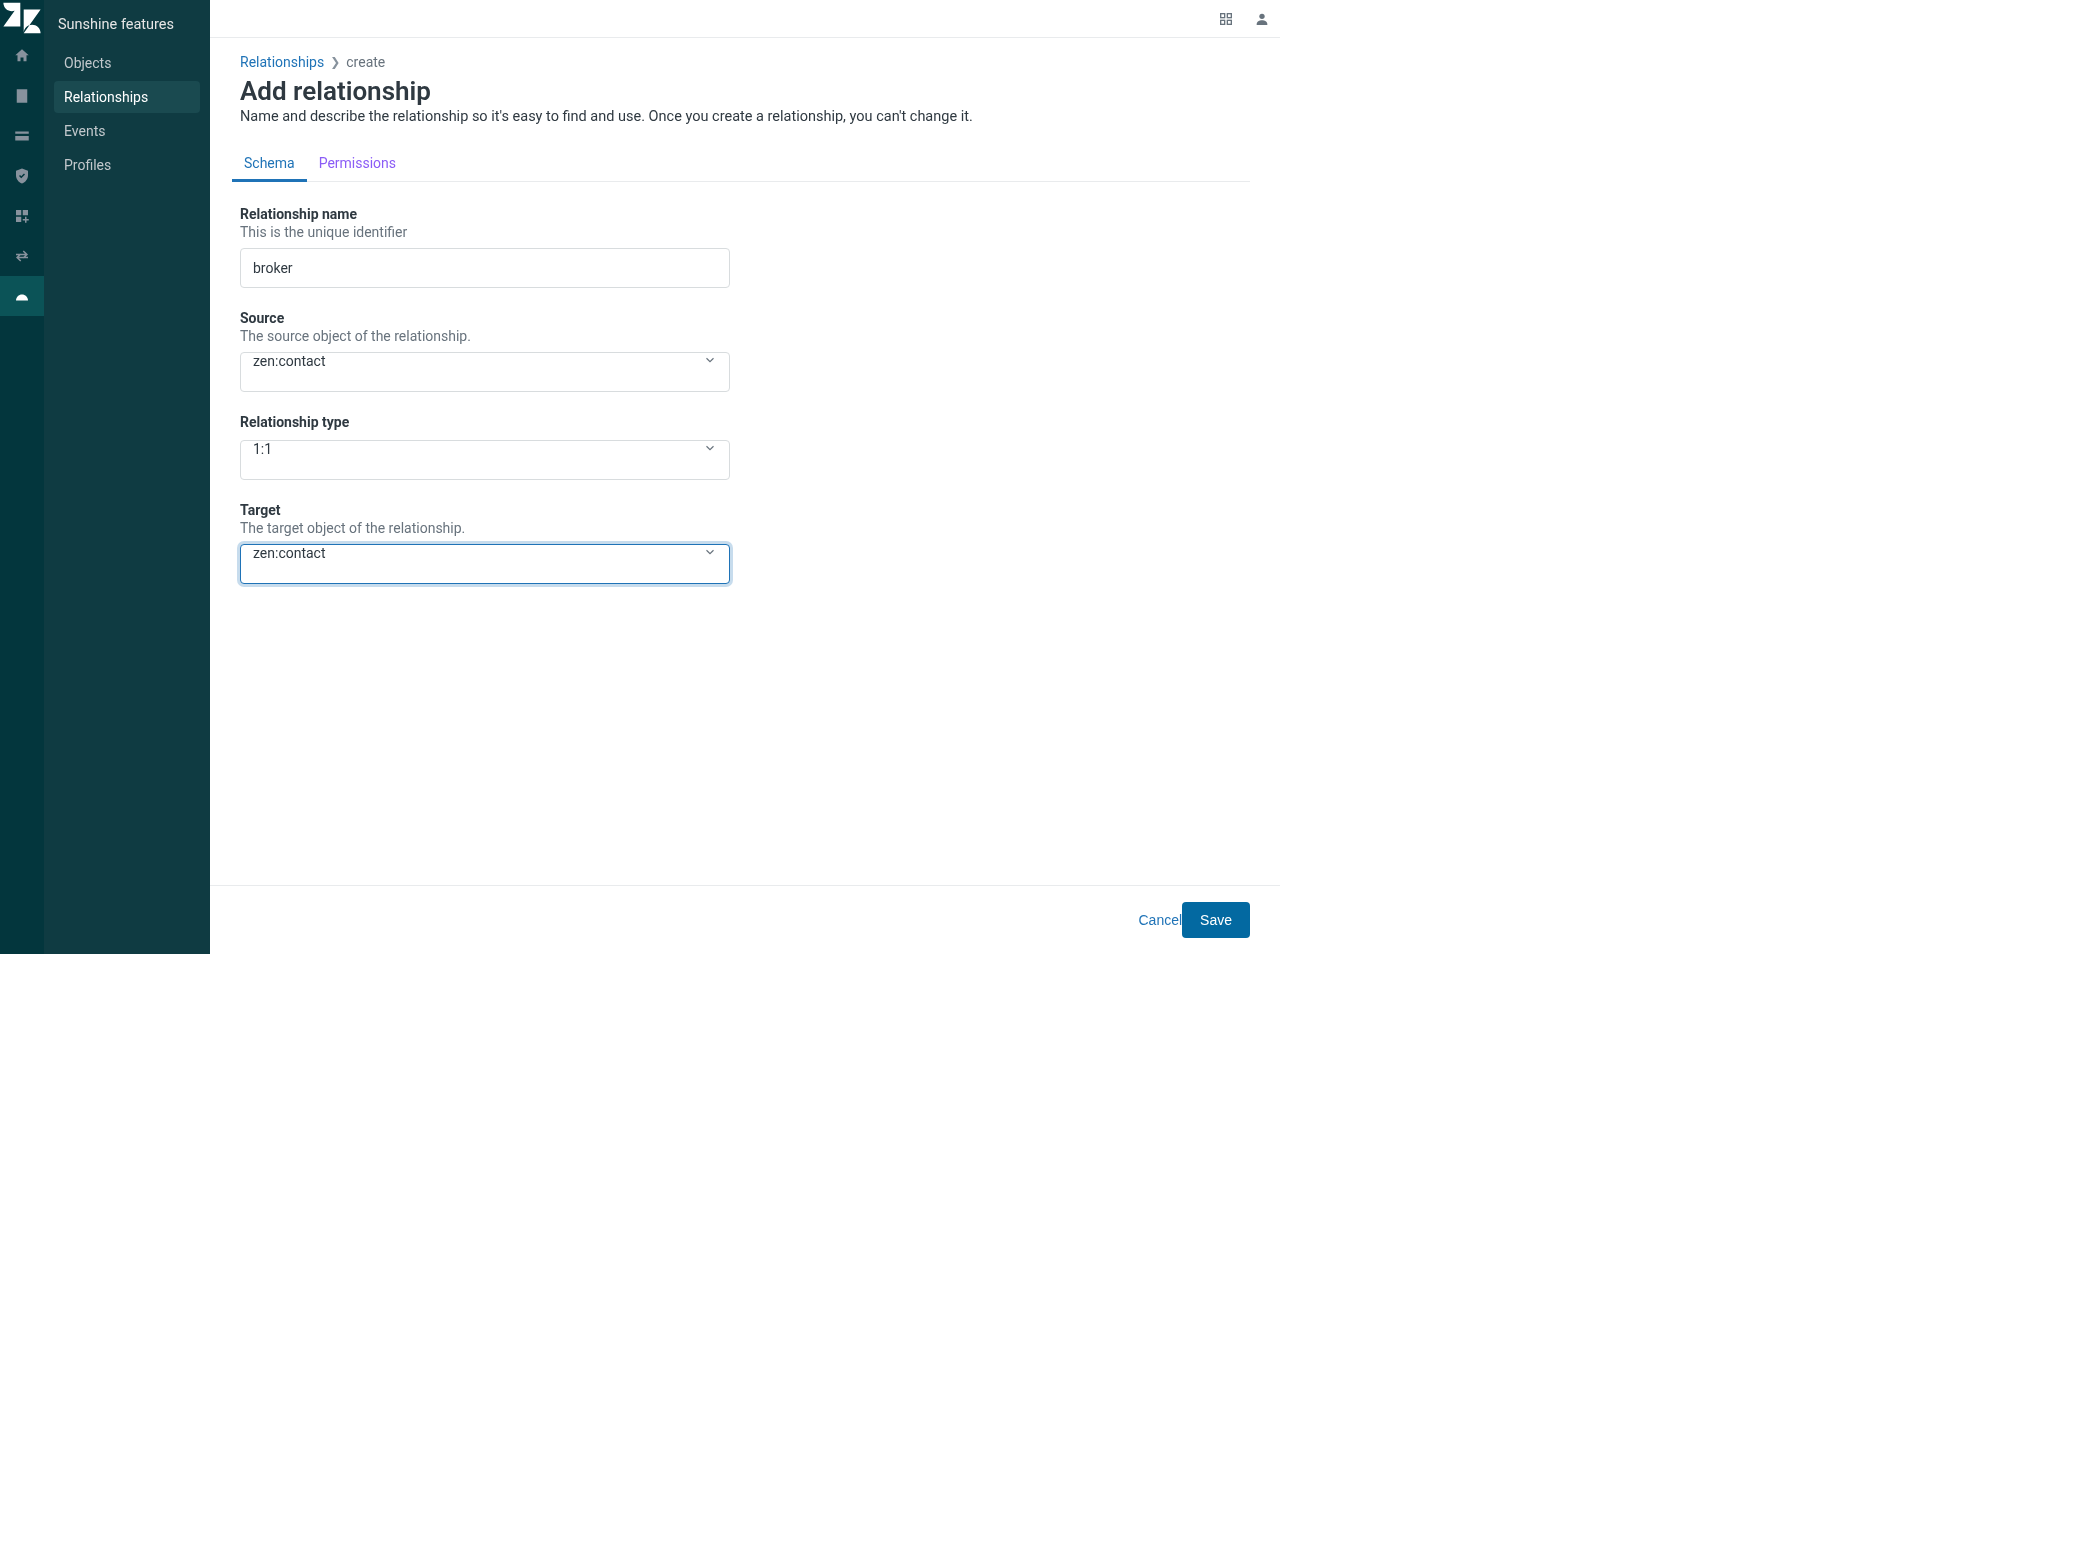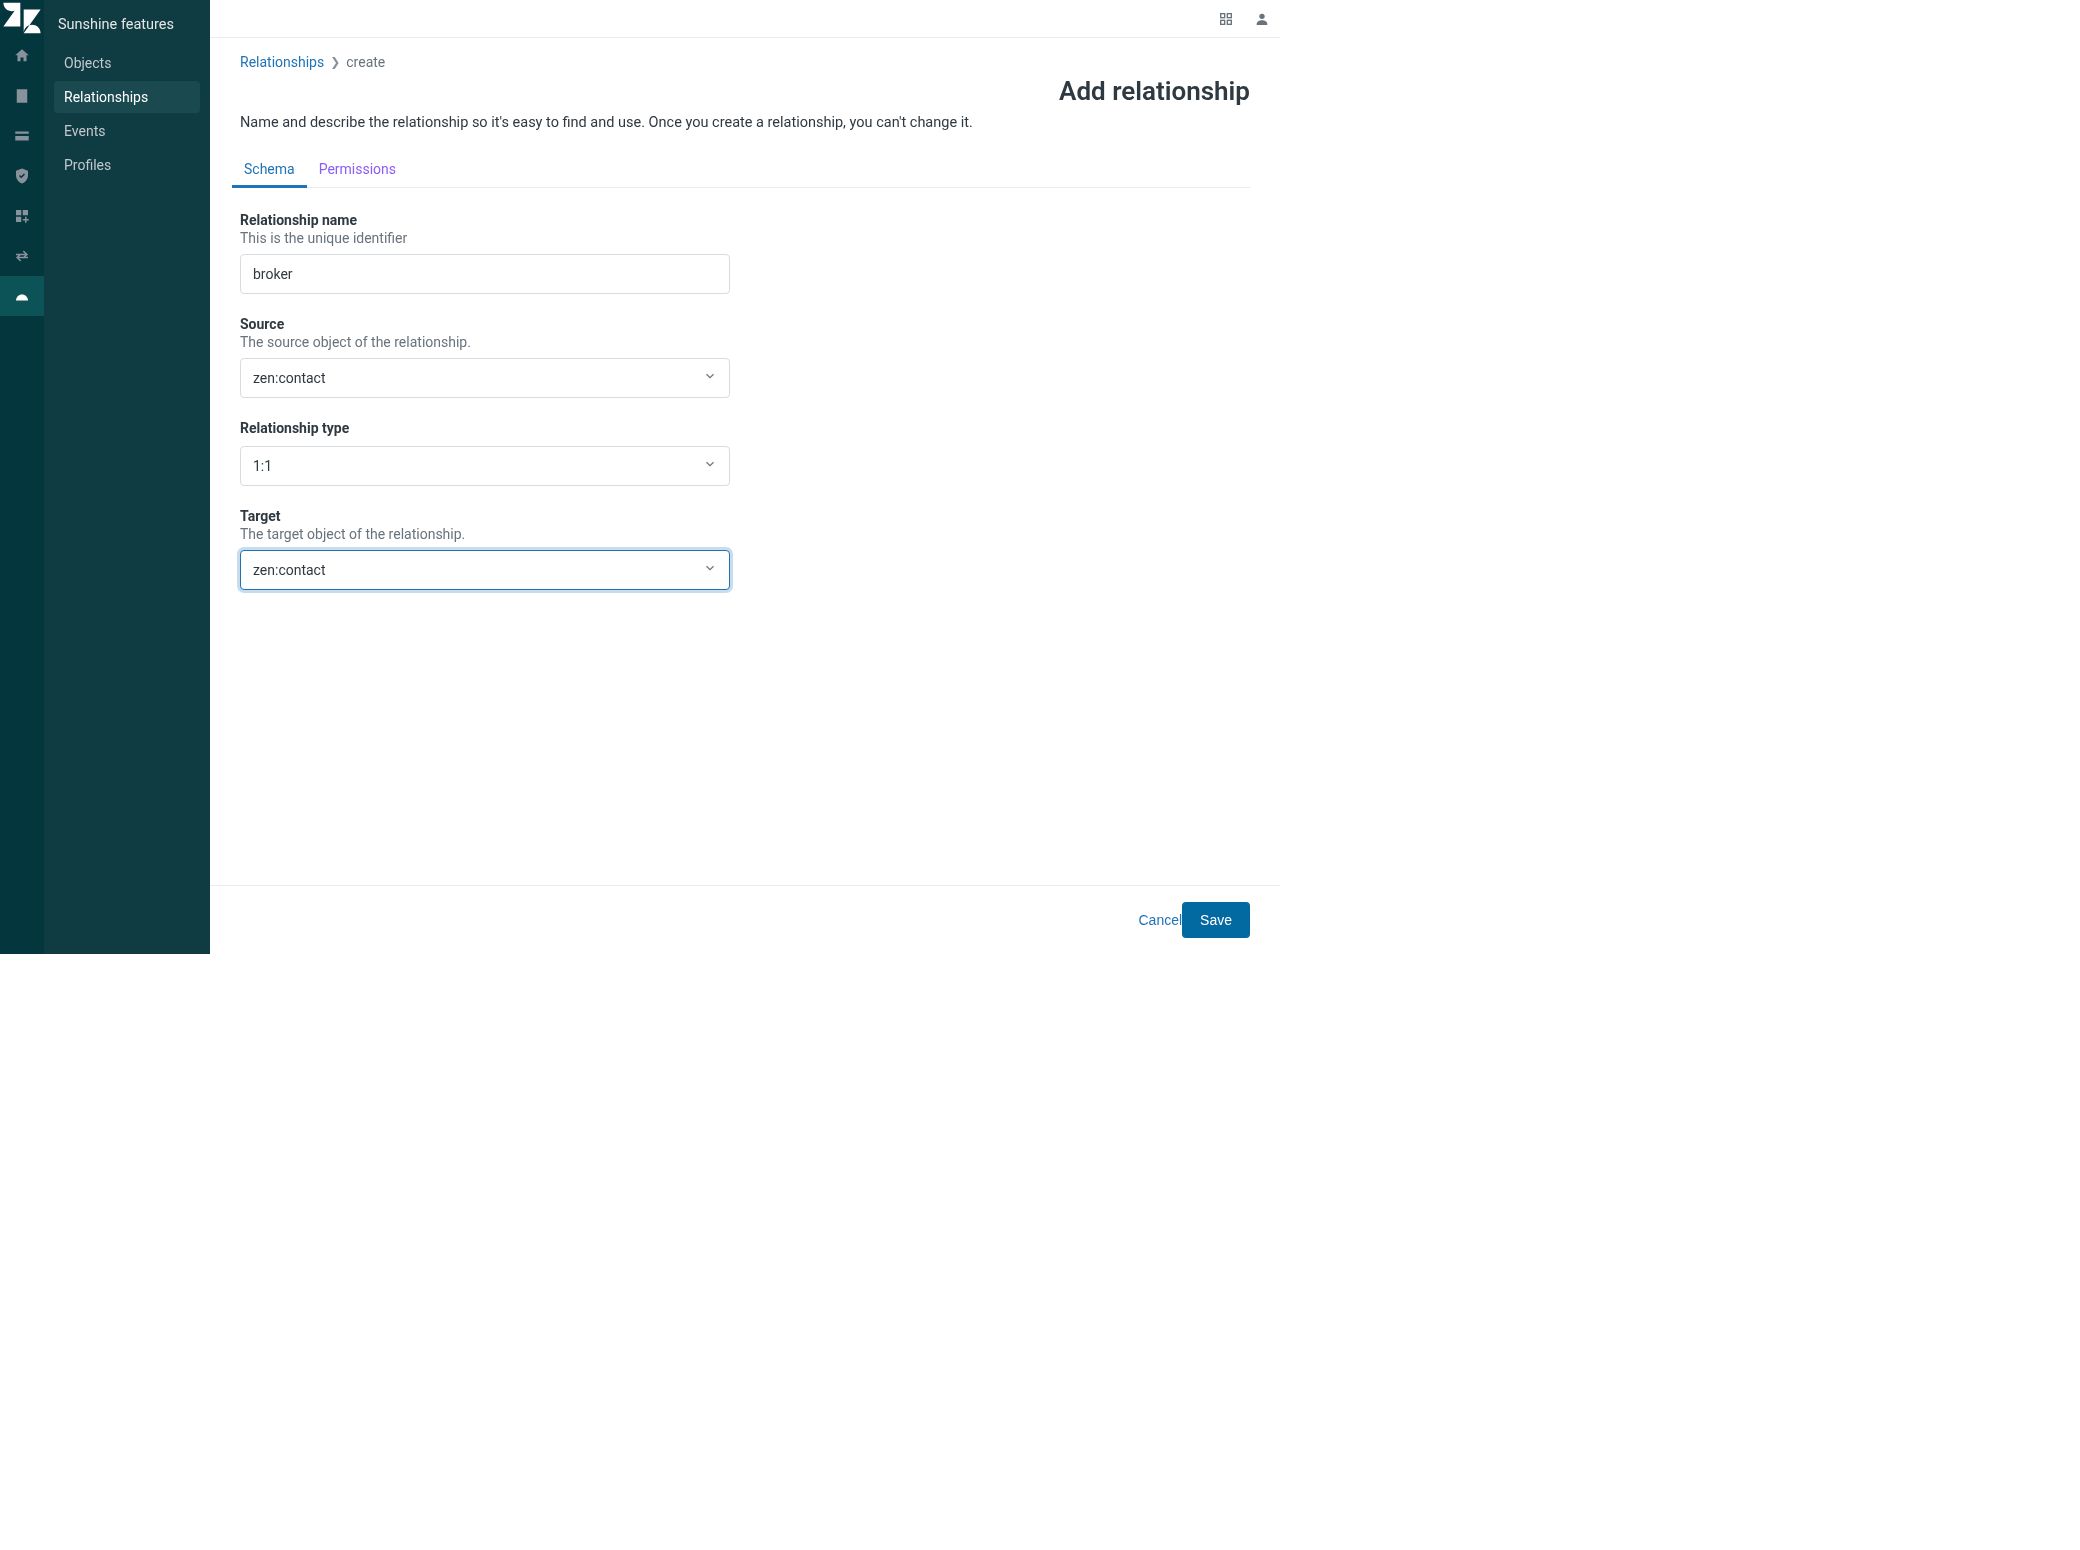--- a/index.html
+++ b/index.html
@@ -101,22 +101,20 @@
     gap: 6px;
     margin-bottom: 6px;
   }
   .breadcrumb a { color: #1f73b7; text-decoration: none; }
   .breadcrumb .chev { color: #87929d; font-size: 12px; }
   
   .page-title {
     font-size: 26px;
     font-weight: 600;
     color: #2f3941;
-    margin-bottom: 6px;
-    text-align: right;
   }
   .page-subtitle {
     font-size: 14.5px;
     color: #2f3941;
     line-height: 1.5;
     margin-bottom: 19px;
     max-width: 820px;
   }
   
   .tabs {
@@ -161,21 +159,20 @@
   .input, .select {
     width: 100%;
     height: 40px;
     border: 1px solid #d8dcde;
     border-radius: 4px;
     padding: 0 12px;
     font-size: 14px;
     color: #2f3941;
     background: #fff;
     display: flex;
-    align-items: center;
     justify-content: space-between;
   }
   .select { cursor: pointer; }
   .select.focused {
     border-color: #1f73b7;
     box-shadow: 0 0 0 3px rgba(31,115,183,0.25);
   }
   .select .chev-down { color: #68737d; }
   input.native {
     border: none; outline: none; width: 100%; height: 100%; font-size: 14px; font-family: inherit; color: #2f3941;

